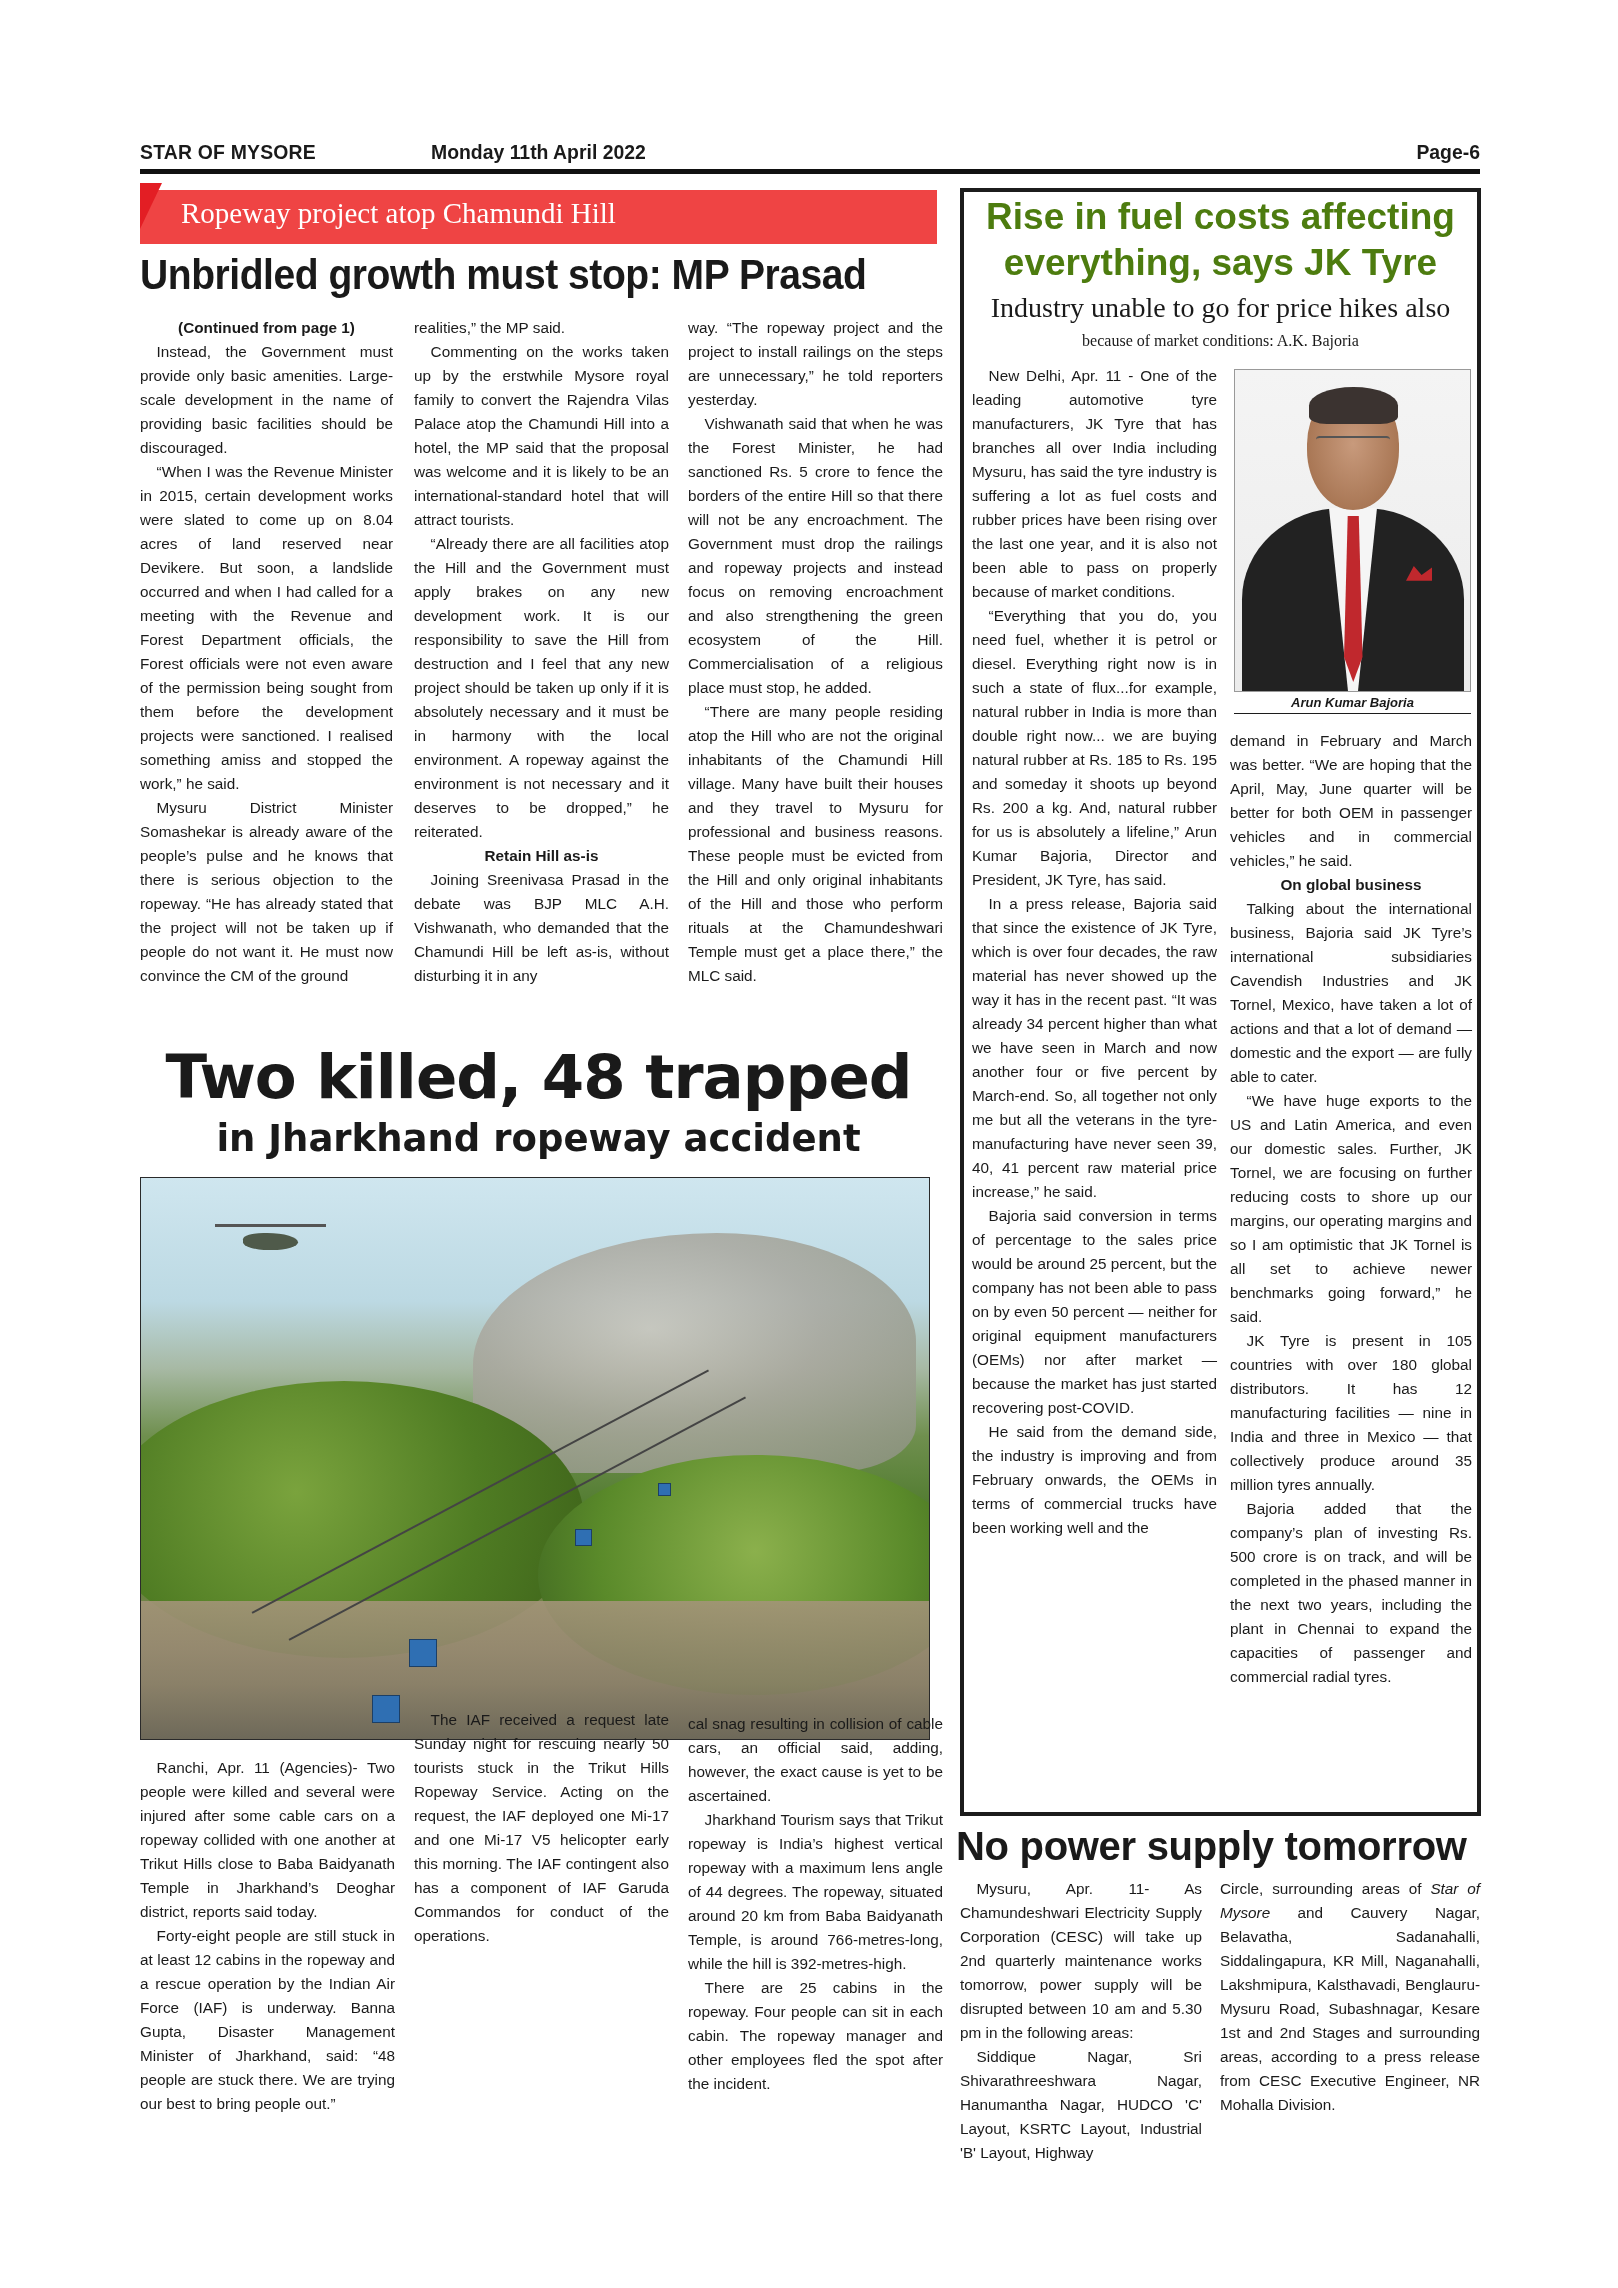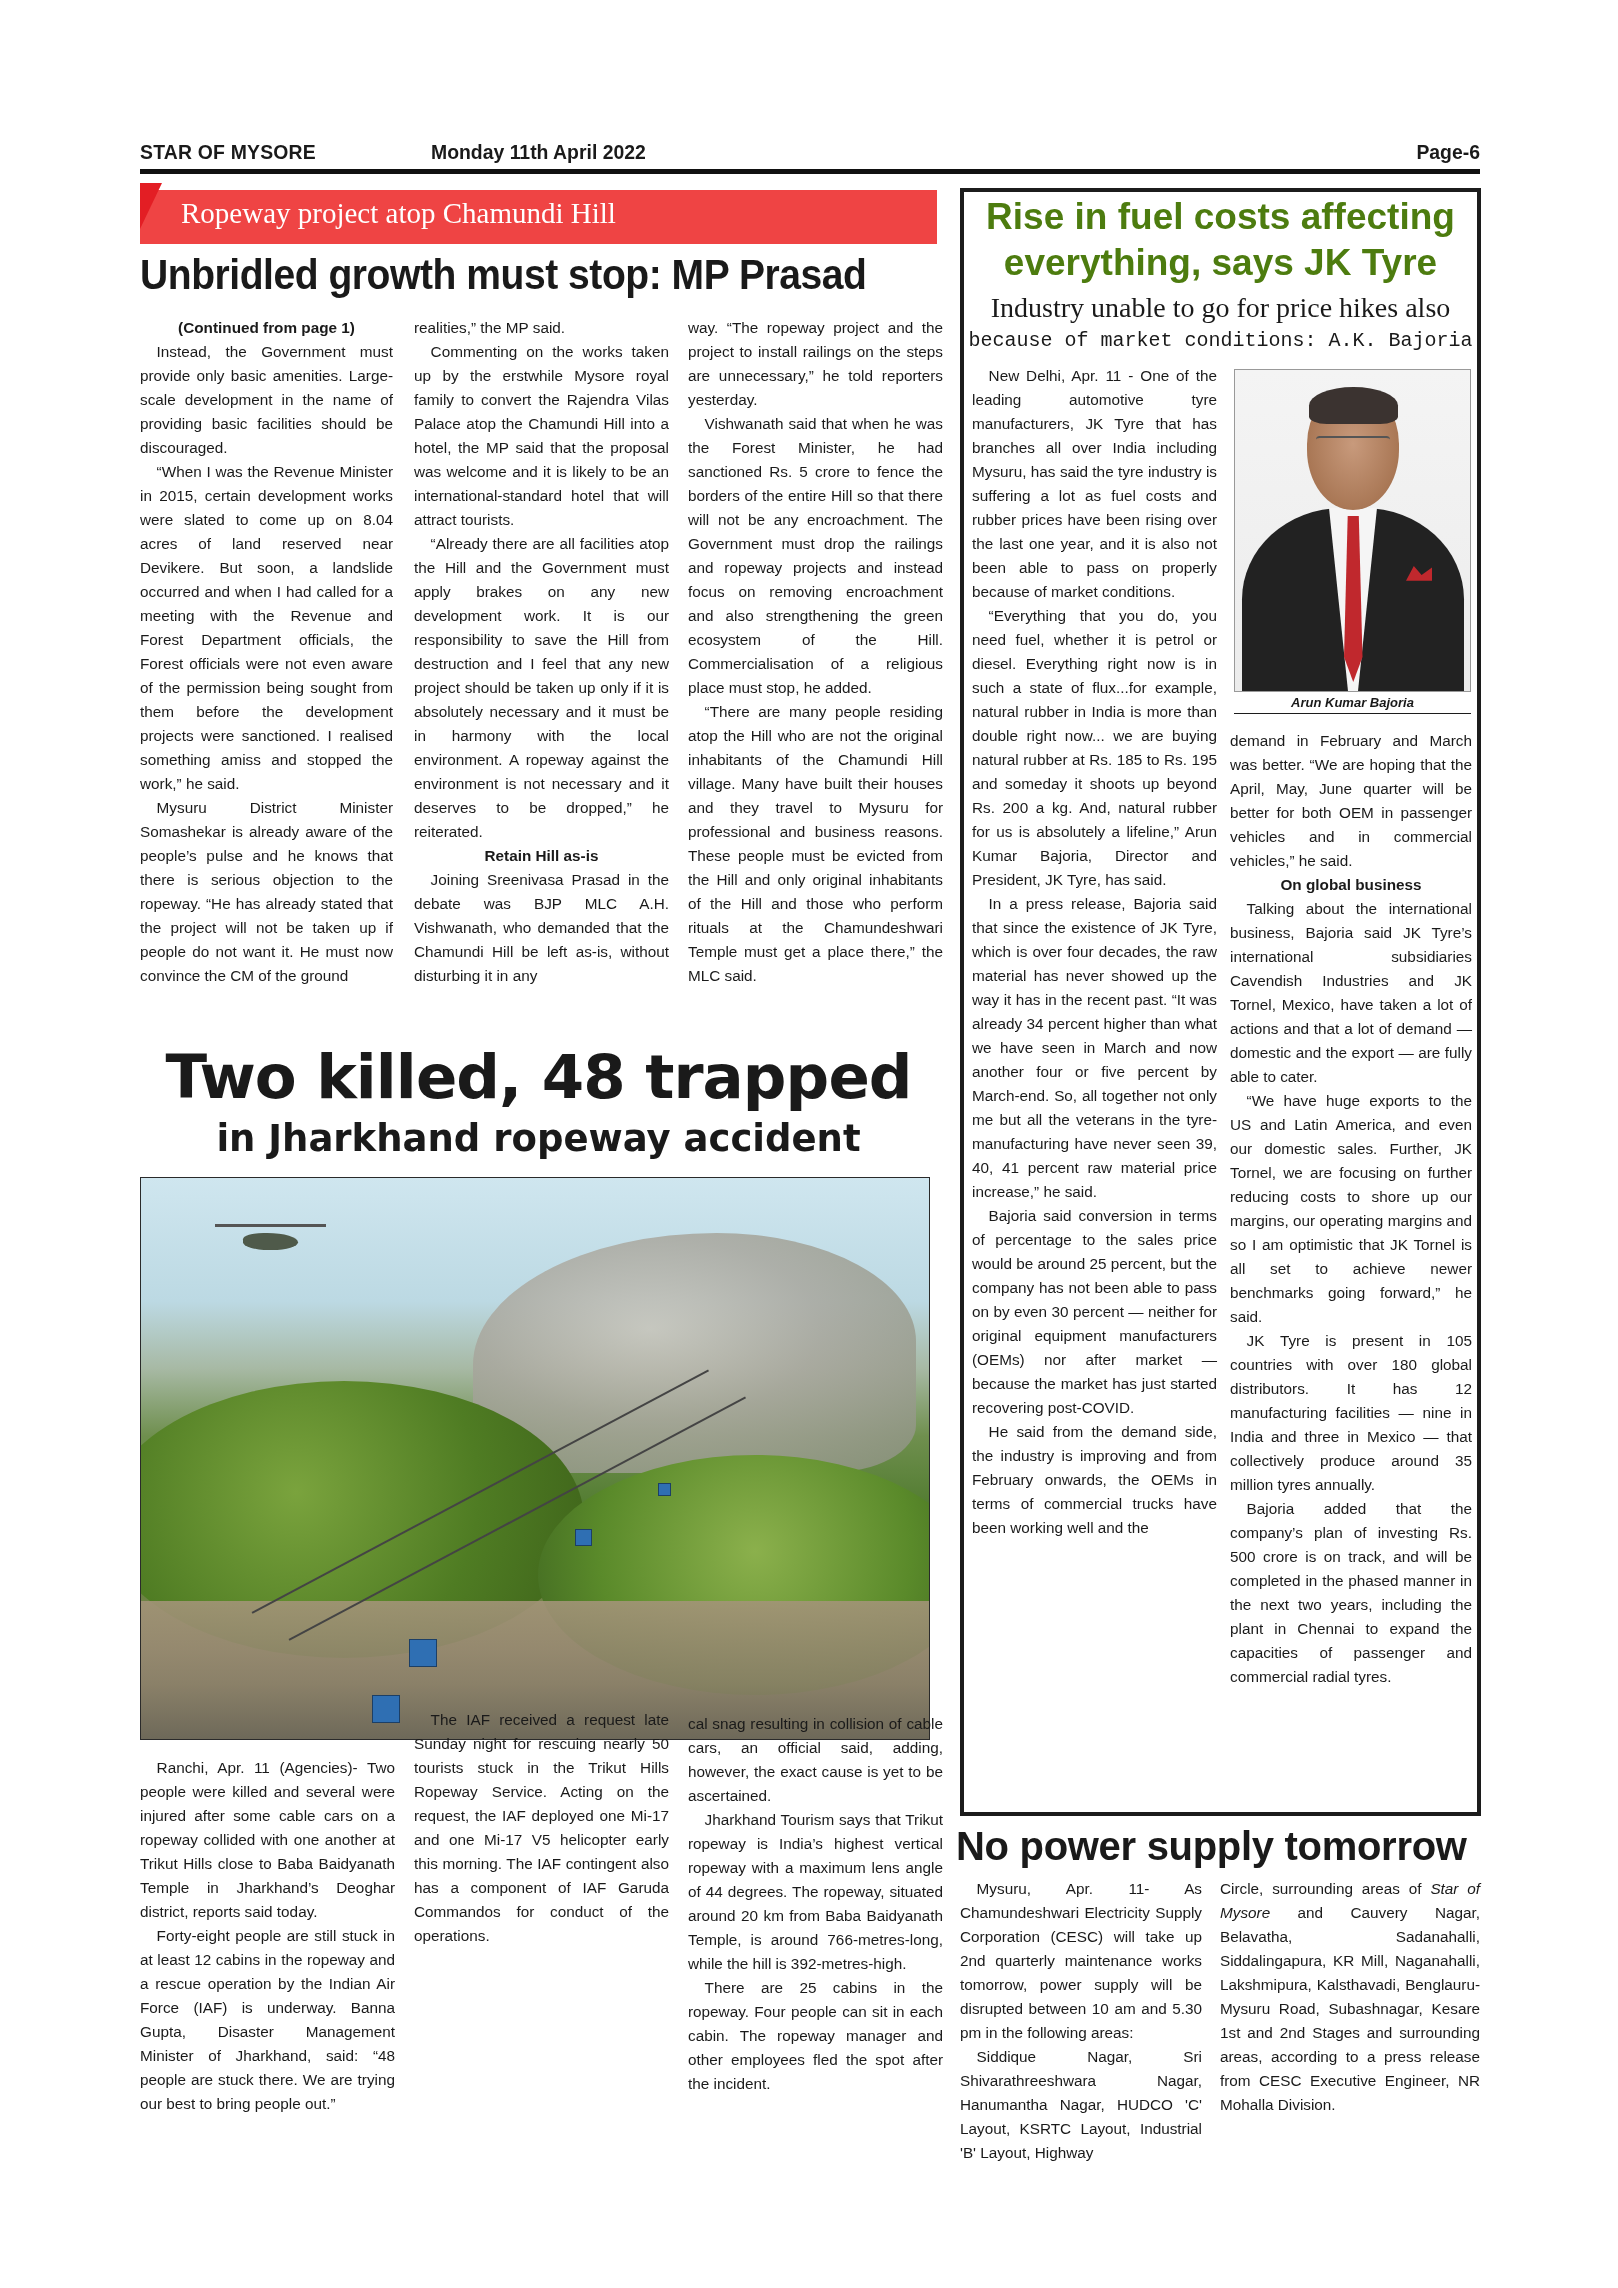--- a/index.html
+++ b/index.html
@@ -42,21 +42,21 @@
   .photo .heli::before { content: ""; position: absolute; left: -28px; top: -9.2px; width: 111px; height: 2.8px; background: #555; }
 
   .c4 { left: 140px; top: 1756px; width: 255px; }
   .c5 { left: 414px; top: 1708px; width: 255px; }
   .c6 { left: 688px; top: 1712px; width: 255px; }
 
   
   .box { position: absolute; left: 960px; top: 188px; width: 521px; height: 1628px; border: 4.6px solid #1c1c1c; }
   .box-h1 { position: absolute; left: 960px; top: 194px; width: 521px; text-align: center; color: #4d7c0f; font-weight: bold; font-size: 37px; line-height: 46px; }
   .box-h2 { position: absolute; left: 960px; top: 291px; width: 521px; text-align: center; font-family: "Liberation Serif", serif; font-size: 28px; line-height: 33px; white-space: nowrap; }
-  .box-h3 { position: absolute; left: 960px; top: 325px; width: 521px; text-align: center; font-family: Liberation Mono, monospace; font-size: 20px; line-height: 31px; }
+  .box-h3 { position: absolute; left: 960px; top: 325px; width: 521px; text-align: center; font-family: Liberation Serif, serif; font-size: 16px; line-height: 31px; }
   .c7 { left: 972px; top: 364px; width: 245px; }
   .c8 { left: 1230px; top: 729px; width: 242px; }
   .portrait { position: absolute; left: 1234px; top: 369px; width: 237px; height: 323px; border: 0.9px solid #999;
     background: linear-gradient(180deg, #f4f4f4 0%, #ececec 100%); overflow: hidden; }
   .portrait .face { position: absolute; left: 72px; top: 20px; width: 92px; height: 120px; border-radius: 45% 45% 50% 50%; background: radial-gradient(ellipse at 50% 45%, #c89a7c 0%, #a97755 70%, #8b5e40 100%); }
   .portrait .hair { position: absolute; left: 74px; top: 16.6px; width: 89px; height: 37px; border-radius: 50% 50% 20% 20%; background: #3b3330; }
   .portrait .glasses { position: absolute; left: 81px; top: 66px; width: 74px; height: 14.8px; border-top: 2.8px solid #555; border-radius: 3.7px; }
   .portrait .suit { position: absolute; left: 7.4px; top: 138px; width: 222px; height: 203px; border-radius: 45% 45% 0 0; background: #222; }
   .portrait .shirt { position: absolute; left: 94px; top: 138px; width: 48px; height: 185px; background: #f5f5f5; clip-path: polygon(0 0, 100% 0, 60% 100%, 40% 100%); }
   .portrait .tie { position: absolute; left: 109px; top: 146px; width: 18.5px; height: 166px; background: #c0282d; clip-path: polygon(20% 0, 80% 0, 100% 85%, 50% 100%, 0 85%); }
@@ -146,21 +146,21 @@
   <div class="face"></div>
   <div class="hair"></div>
   <div class="glasses"></div>
 </div>
 <div class="caption">Arun Kumar Bajoria</div>
 
 <div class="col c7">
   <p>New Delhi, Apr. 11 - One of the leading automotive tyre manufacturers, JK Tyre that has branches all over India including Mysuru, has said the tyre industry is suffering a lot as fuel costs and rubber prices have been rising over the last one year, and it is also not been able to pass on properly because of market conditions.</p>
   <p>“Everything that you do, you need fuel, whether it is petrol or diesel. Everything right now is in such a state of flux...for example, natural rubber in India is more than double right now... we are buying natural rubber at Rs. 185 to Rs. 195 and someday it shoots up beyond Rs. 200 a kg. And, natural rubber for us is absolutely a lifeline,” Arun Kumar Bajoria, Director and President, JK Tyre, has said.</p>
   <p>In a press release, Bajoria said that since the existence of JK Tyre, which is over four decades, the raw material has never showed up the way it has in the recent past. “It was already 34 percent higher than what we have seen in March and now another four or five percent by March-end. So, all together not only me but all the veterans in the tyre-manufacturing have never seen 39, 40, 41 percent raw material price increase,” he said.</p>
-  <p>Bajoria said conversion in terms of percentage to the sales price would be around 25 percent, but the company has not been able to pass on by even 30 percent — neither for original equipment manufacturers (OEMs) nor after market — because the market has just started recovering post-COVID.</p>
+  <p>Bajoria said conversion in terms of percentage to the sales price would be around 25 percent, but the company has not been able to pass on by even 50 percent — neither for original equipment manufacturers (OEMs) nor after market — because the market has just started recovering post-COVID.</p>
   <p>He said from the demand side, the industry is improving and from February onwards, the OEMs in terms of commercial trucks have been working well and the</p>
 </div>
 <div class="col c8">
   <p class="noindent">demand in February and March was better. “We are hoping that the April, May, June quarter will be better for both OEM in passenger vehicles and in commercial vehicles,” he said.</p>
   <p class="sub">On global business</p>
   <p>Talking about the international business, Bajoria said JK Tyre’s international subsidiaries Cavendish Industries and JK Tornel, Mexico, have taken a lot of actions and that a lot of demand — domestic and the export — are fully able to cater.</p>
   <p>“We have huge exports to the US and Latin America, and even our domestic sales. Further, JK Tornel, we are focusing on further reducing costs to shore up our margins, our operating margins and so I am optimistic that JK Tornel is all set to achieve newer benchmarks going forward,” he said.</p>
   <p>JK Tyre is present in 105 countries with over 180 global distributors. It has 12 manufacturing facilities — nine in India and three in Mexico — that collectively produce around 35 million tyres annually.</p>
   <p>Bajoria added that the company’s plan of investing Rs. 500 crore is on track, and will be completed in the phased manner in the next two years, including the plant in Chennai to expand the capacities of passenger and commercial radial tyres.</p>
 </div>

